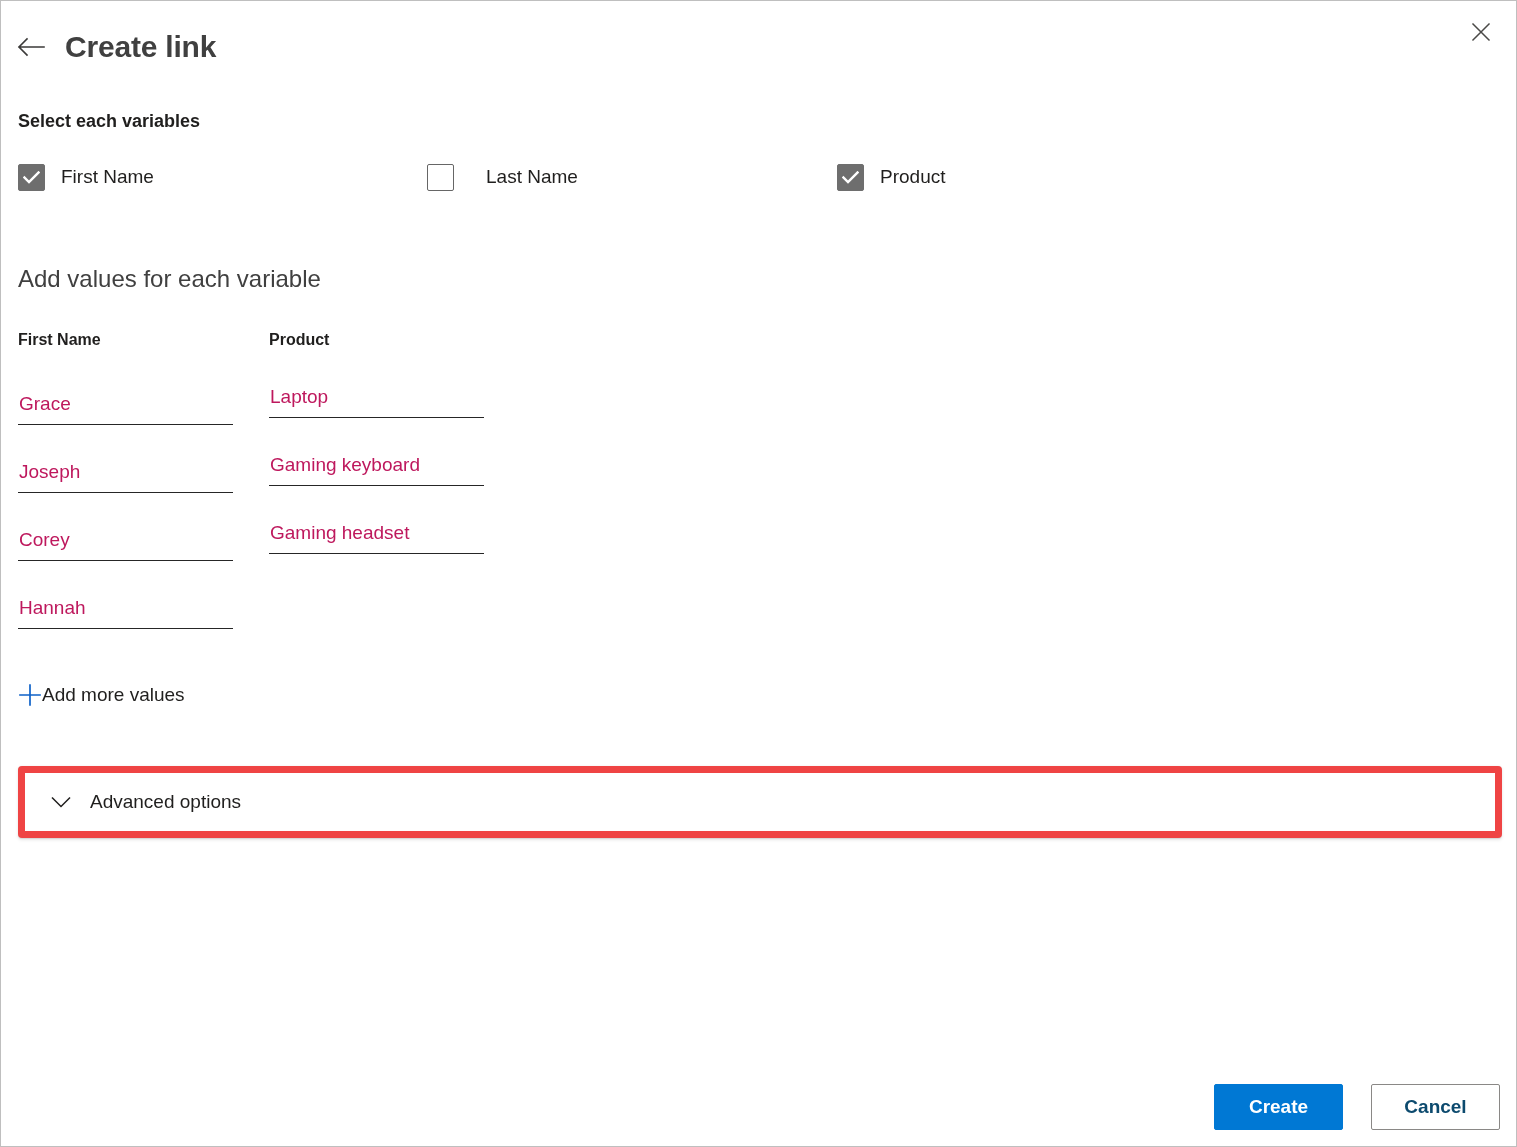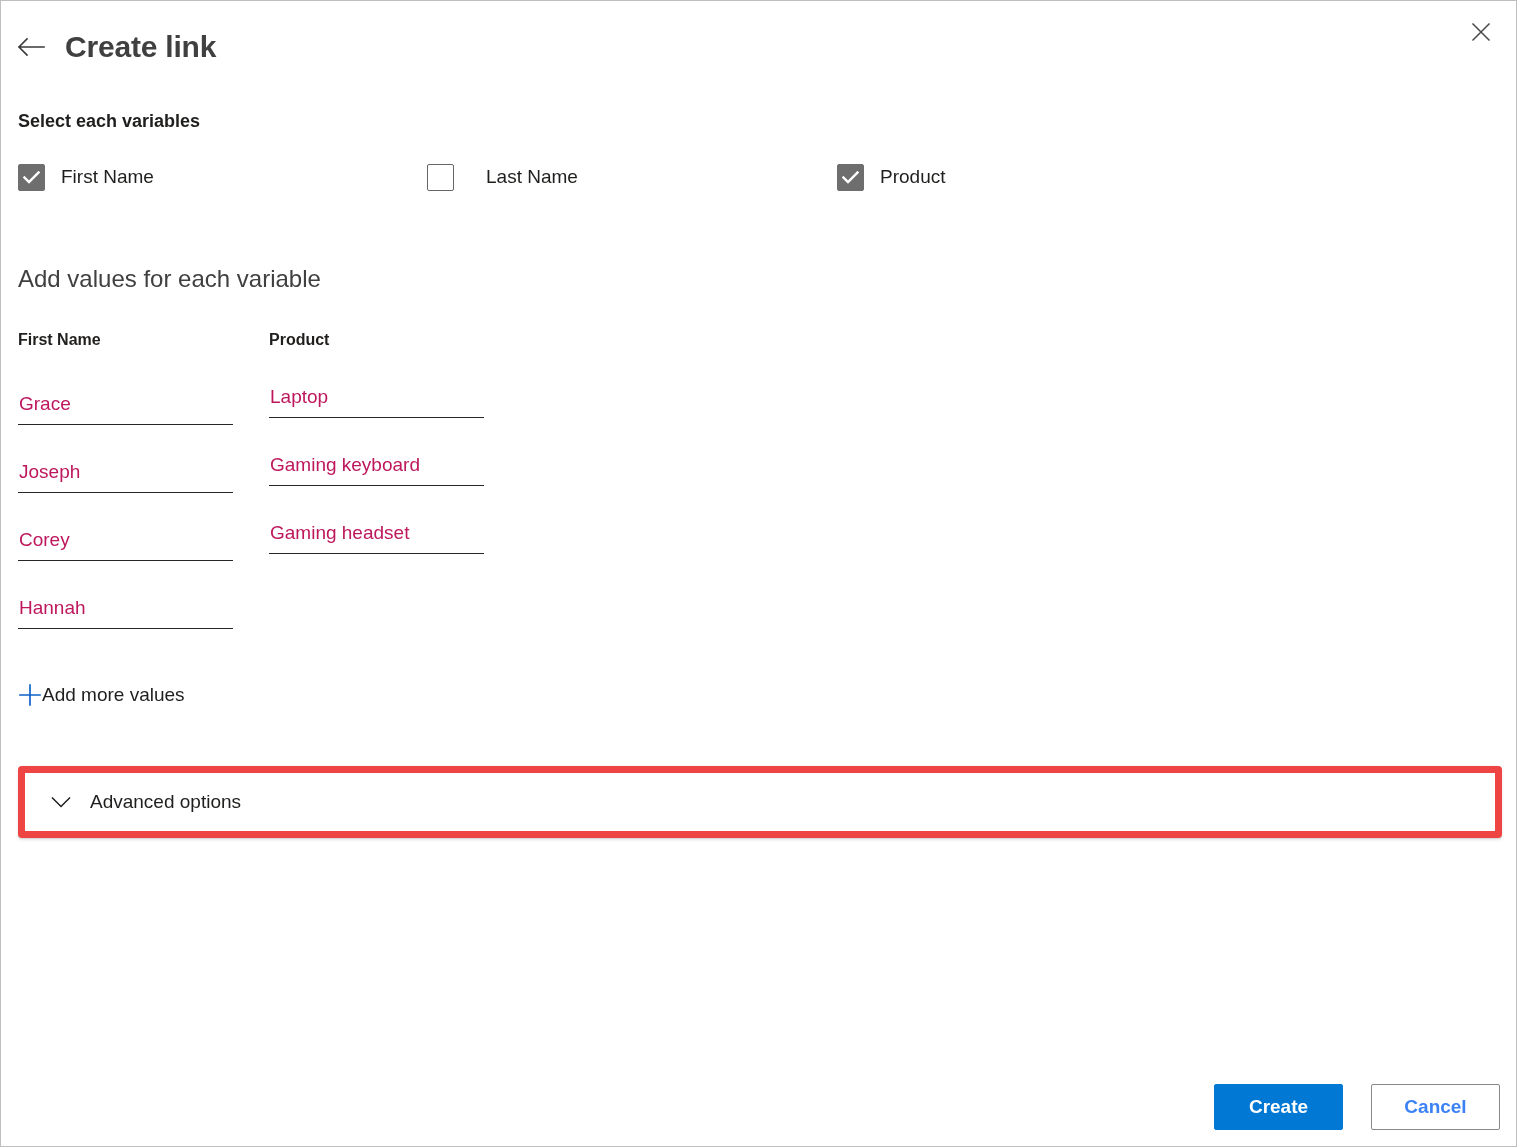--- a/index.html
+++ b/index.html
@@ -273,21 +273,21 @@
     white-space: nowrap;
   }
   .btn-primary {
     background: #0078d4;
     border: 1px solid #0078d4;
     color: #ffffff;
   }
   .btn-secondary {
     background: #ffffff;
     border: 1px solid #8a8886;
-    color: #3b82f6;
+    color: #0c4a6e;
   }
 </style>
 </head>
 <body>
 
 <div class="page">
 
   <div class="header">
 
     <button class="back-btn" aria-label="Back">

